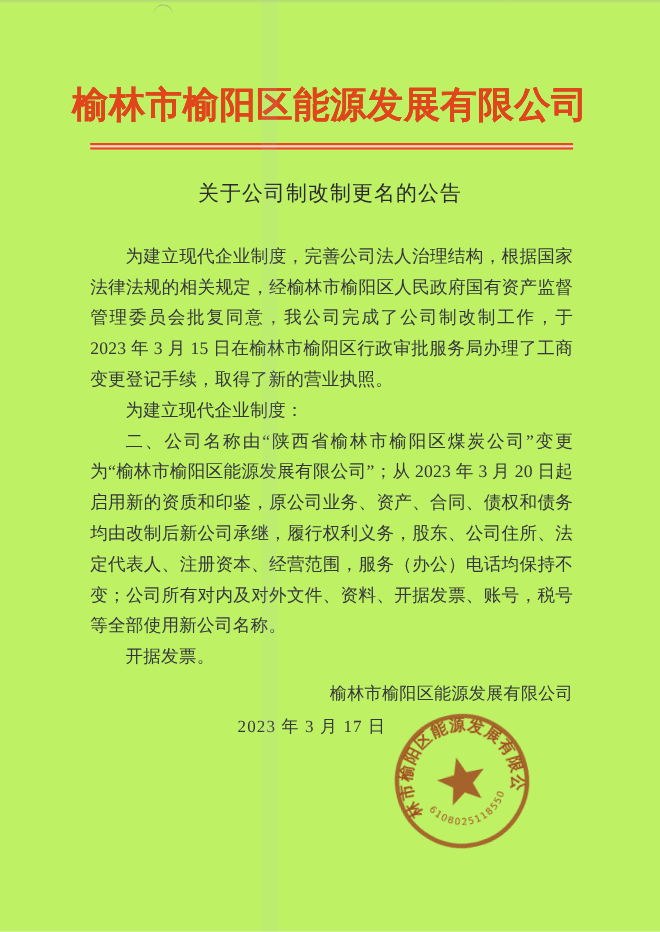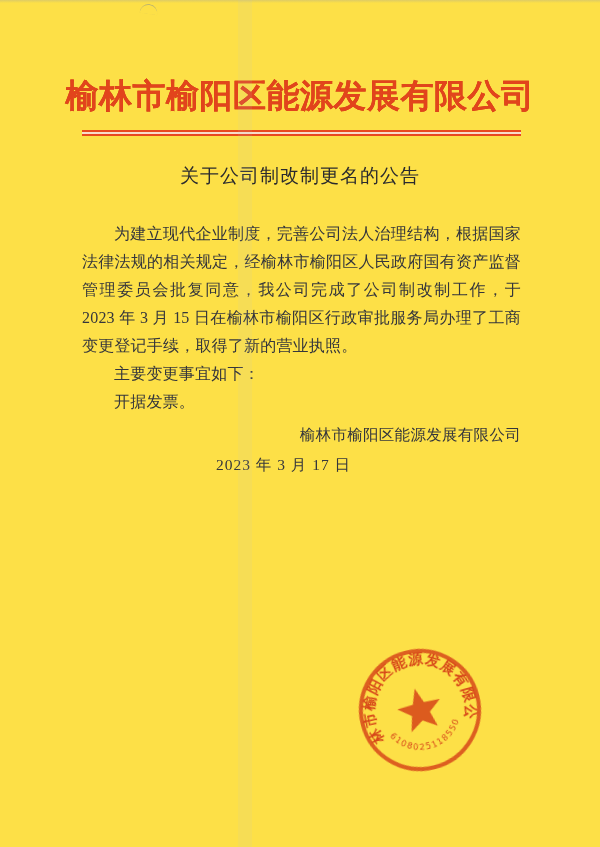--- a/index.html
+++ b/index.html
@@ -4,21 +4,21 @@
 <style>
   html, body { margin: 0; padding: 0; }
   body {
     width: 600px; height: 847px;
     background: #e9e9ec;
     font-family: "Liberation Serif", "DejaVu Serif", serif;
   }
   .page {
     position: relative;
     width: 600px; height: 847px;
-    background: #fde047;
+    background: #bef264;
     overflow: hidden;
     color: #33343a;
   }
   
   .scan-top-edge {
     position: absolute; left: 0; top: 0; width: 100%; height: 3px;
     background: linear-gradient(to bottom, rgba(150,156,168,0.30), rgba(150,156,168,0));
   }
   .scan-streak {
     position: absolute; left: 238px; top: 0; width: 14px; height: 100%;
@@ -103,21 +103,22 @@
 
   <div class="letterhead">
     <div class="letterhead-company">榆林市榆阳区能源发展有限公司</div>
     <div class="red-divider"></div>
   </div>
 
   <h1 class="doc-title">关于公司制改制更名的公告</h1>
 
   <div class="doc-body">
     <p>为建立现代企业制度，完善公司法人治理结构，根据国家法律法规的相关规定，经榆林市榆阳区人民政府国有资产监督管理委员会批复同意，我公司完成了公司制改制工作，于 2023 年 3 月 15 日在榆林市榆阳区行政审批服务局办理了工商变更登记手续，取得了新的营业执照。</p>
-    <p>主要变更事宜如下：</p>
+    <p>为建立现代企业制度：</p>
+    <p>二、公司名称由“陕西省榆林市榆阳区煤炭公司”变更为“榆林市榆阳区能源发展有限公司”；从 2023 年 3 月 20 日起启用新的资质和印鉴，原公司业务、资产、合同、债权和债务均由改制后新公司承继，履行权利义务，股东、公司住所、法定代表人、注册资本、经营范围，服务（办公）电话均保持不变；公司所有对内及对外文件、资料、开据发票、账号，税号等全部使用新公司名称。</p>
     <p>开据发票。</p>
   </div>
 
   <div class="signature-block">
     <div class="signature-company">榆林市榆阳区能源发展有限公司</div>
     <div class="signature-date">2023 年 3 月 17 日</div>
   </div>
 
   <svg class="seal" viewBox="0 0 140 140">
     <defs>

